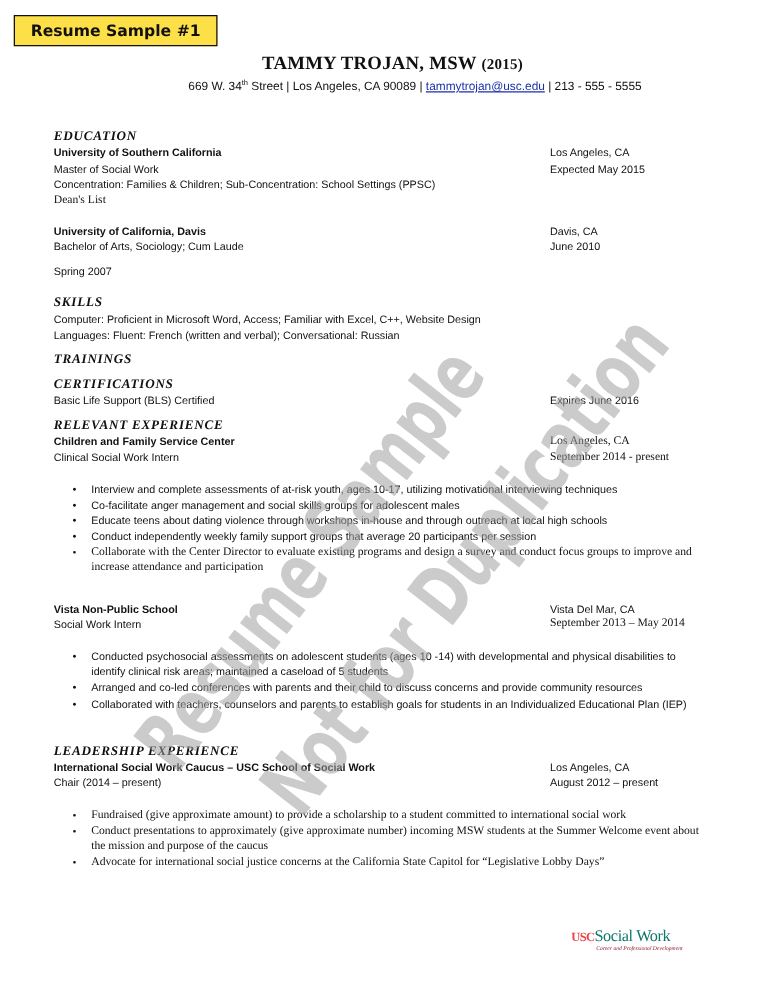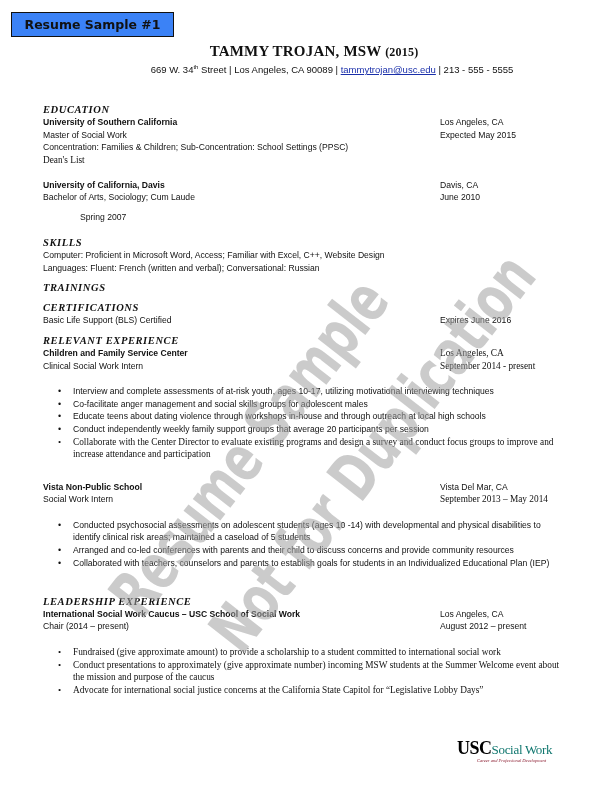--- a/index.html
+++ b/index.html
@@ -4,21 +4,21 @@
   <style>
     html, body { margin: 0; padding: 0; background: #ffffff; }
     body {
       width: 612px; height: 792px; position: relative; overflow: hidden;
       font-family: "DejaVu Sans", sans-serif; color: #111;
     }
     .page { position: absolute; left: 0; top: 0; width: 612px; height: 792px; }
 
     .sample-box {
       position: absolute; left: 11px; top: 12px; width: 163px; height: 25px;
-      background: #3b82f6; border: 1px solid #111; box-sizing: border-box;
+      background: #fde047; border: 1px solid #111; box-sizing: border-box;
       font-family: "DejaVu Sans", sans-serif; font-weight: bold; font-size: 12.5px;
       display: flex; align-items: center; justify-content: center; color: #111;
     }
 
     .name {
       position: absolute; left: 0; width: 612px; top: 43px; text-align: center;
       font-family: "Liberation Serif", serif; font-weight: bold; font-size: 15px;
       letter-spacing: 0.2px; padding-left: 16px; box-sizing: border-box;
     }
     .name .year { font-size: 12px; }
@@ -33,21 +33,21 @@
     .content {
       position: absolute; left: 43px; top: 103px; width: 535px;
       font-family: "Liberation Sans", sans-serif; font-size: 8.6px; line-height: 12.6px;
     }
     .sec-title {
       font-family: "Liberation Serif", serif; font-weight: bold; font-style: italic;
       font-size: 10.5px; letter-spacing: 0.6px; line-height: 13px;
     }
     .row { display: flex; justify-content: space-between; }
     .row .left { flex: 1; }
-    .row .right { width: 138px; flex: none; margin-left: 37px; }
+    .row .right { width: 138px; flex: none; }
     .bold { font-weight: bold; }
     .serif { font-family: "Liberation Serif", serif; font-size: 9.3px; }
     .gap { height: 12.5px; }
     .gap-sm { height: 7px; }
     ul { margin: 13px; padding: 0; list-style: none; }
     li { position: relative; padding-left: 17px; }
     li::before { content: "\2022"; position: absolute; left: 2px; top: 0; font-size: 9px; }
 
     .watermark {
       position: absolute; left: 0; top: 0; width: 612px; height: 792px;
@@ -57,21 +57,21 @@
       position: absolute; font-family: "DejaVu Sans", sans-serif; font-weight: bold;
       color: rgba(160,160,160,0.55); white-space: nowrap; letter-spacing: -1px;
       transform-origin: left top;
     }
     .wm1 { left: 95px; top: 585px; font-size: 64px; transform: rotate(-52deg) scaleX(0.72); }
     .wm2 { left: 195px; top: 620px; font-size: 64px; transform: rotate(-52deg) scaleX(0.72); }
 
     .logo {
       position: absolute; left: 457px; top: 738px; width: 150px;
     }
-    .logo .usc { font-family: "Liberation Serif", serif; font-weight: bold; font-size: 18px; color: #000000; letter-spacing: -0.5px; }
+    .logo .usc { font-family: "Liberation Serif", serif; font-weight: bold; font-size: 10px; color: #ef4444; letter-spacing: -0.5px; }
     .logo .sw { font-family: "Liberation Serif", serif; font-size: 13px; color: #0f766e; letter-spacing: -0.3px; }
     .logo .tag { font-family: "Liberation Serif", serif; font-style: italic; font-size: 4.5px; color: #8a1a2e; padding-left: 20px; margin-top: -1px; }
   </style>
 </head>
 <body>
 
 <div class="page">
 
   <div class="sample-box">Resume Sample #1</div>
 

